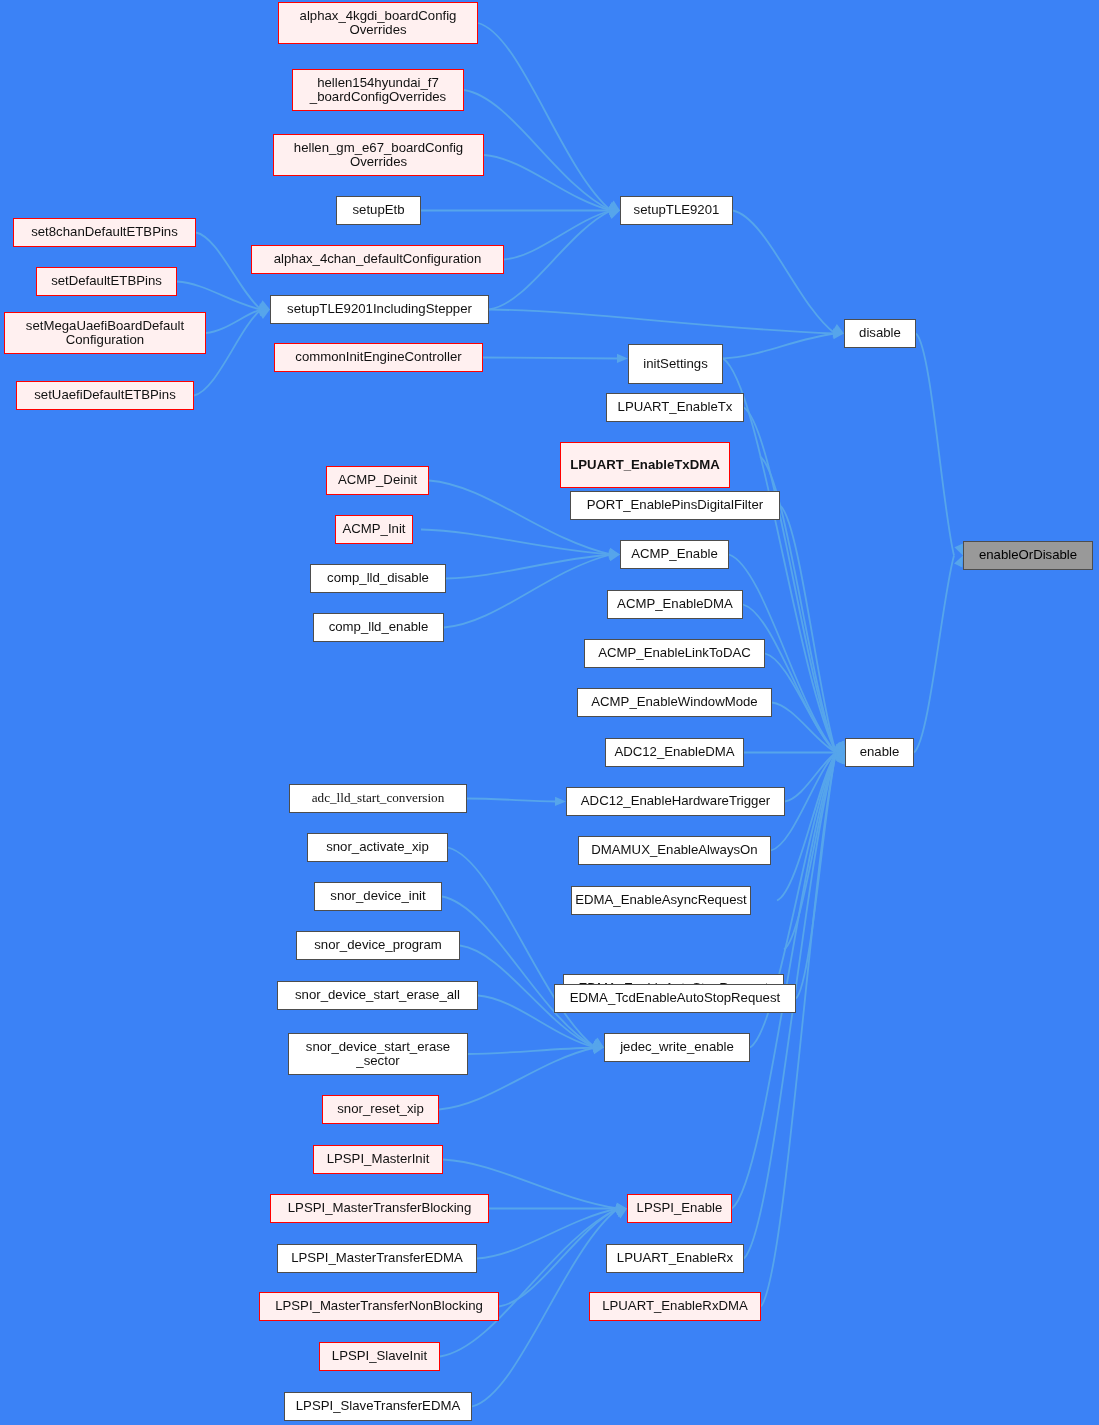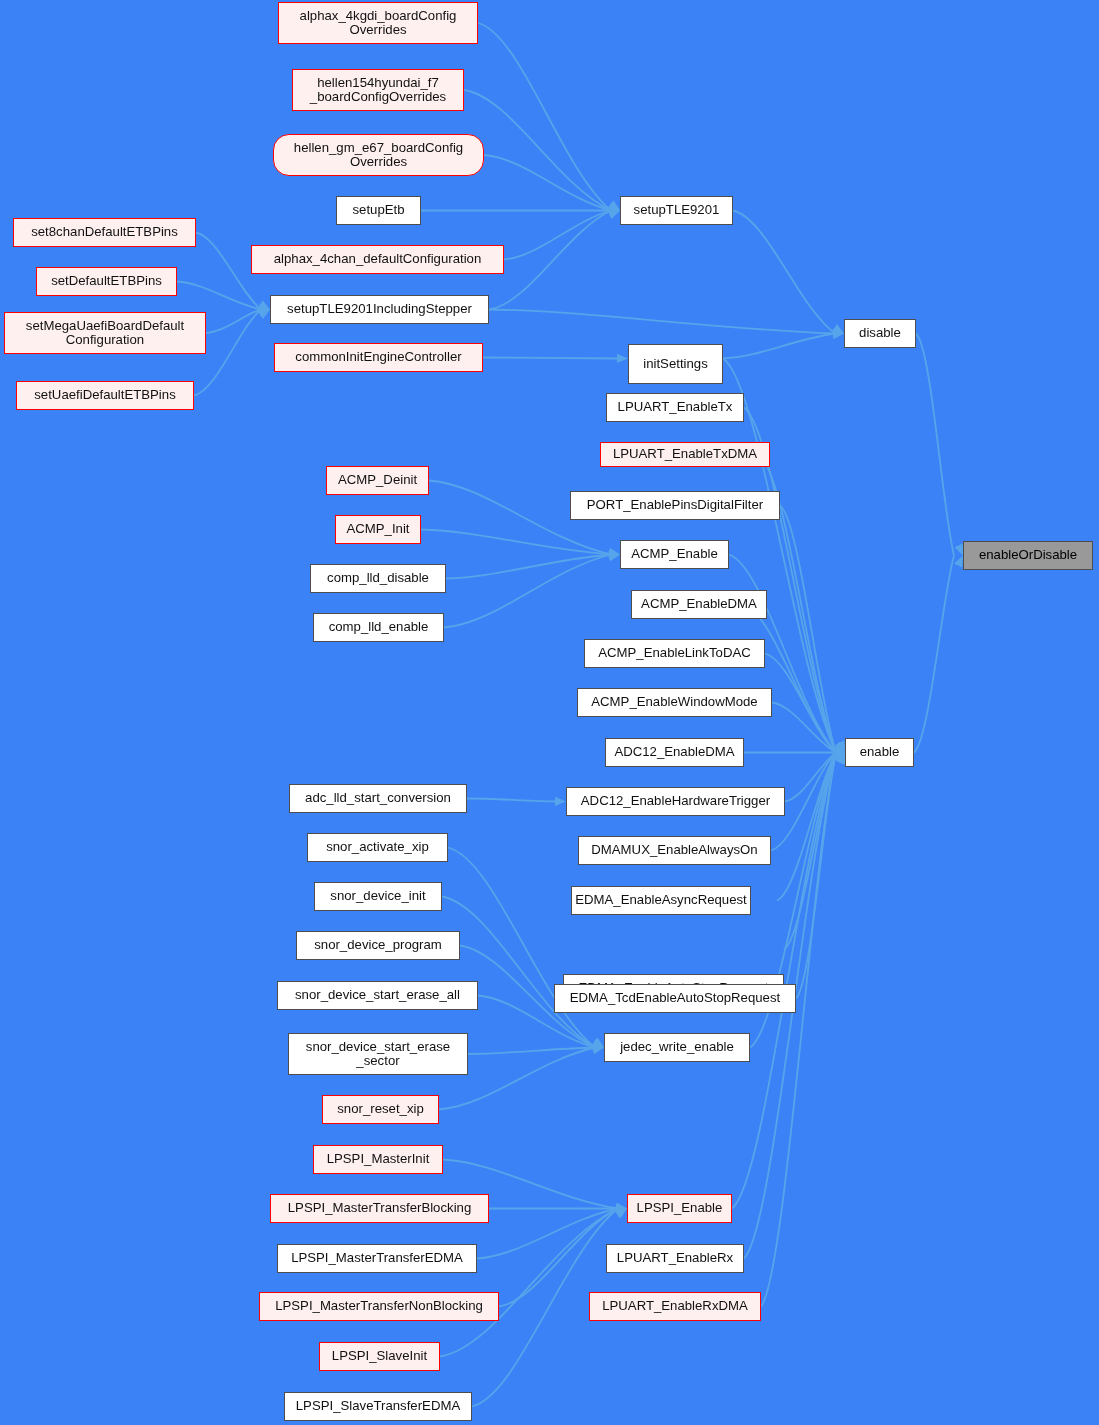--- a/index.html
+++ b/index.html
@@ -122,49 +122,49 @@
       <path class="edge" d="M 440 1356.5 C 496.5675 1347.62, 549.8625 1241.06, 618 1208.5"></path>
       <polygon class="arrowhead" points="627,1208.5 618.6546672691336,1217.0155987229982 615.0769793850793,1208.5397418693055"></polygon>
       <path class="edge" d="M 472 1406.5 C 518.8875 1394.62, 563.0625 1252.06, 618 1208.5"></path>
       <polygon class="arrowhead" points="627,1208.5 620.49924567438,1218.4950084141 615.3192869768089,1210.891849340961"></polygon>
     </svg>
   <div id="node-layer">
       <div class="node red" style="left: 278px; top: 2px; width: 200px; height: 42px;">alphax_4kgdi_boardConfig
 Overrides</div>
       <div class="node red" style="left: 292px; top: 69px; width: 172px; height: 42px;">hellen154hyundai_f7
 _boardConfigOverrides</div>
-      <div class="node red" style="left: 273px; top: 134px; width: 211px; height: 42px; border-radius: 16px;">hellen_gm_e67_boardConfig
+      <div class="node red" style="left: 273px; top: 134px; width: 211px; height: 42px;">hellen_gm_e67_boardConfig
 Overrides</div>
       <div class="node plain" style="left: 336px; top: 196px; width: 85px; height: 29px;">setupEtb</div>
       <div class="node red" style="left: 13px; top: 218px; width: 183px; height: 29px;">set8chanDefaultETBPins</div>
       <div class="node red" style="left: 251px; top: 245px; width: 253px; height: 29px;">alphax_4chan_defaultConfiguration</div>
       <div class="node red" style="left: 36px; top: 267px; width: 141px; height: 29px;">setDefaultETBPins</div>
       <div class="node plain" style="left: 620px; top: 196px; width: 113px; height: 29px;">setupTLE9201</div>
       <div class="node plain" style="left: 270px; top: 295px; width: 219px; height: 29px;">setupTLE9201IncludingStepper</div>
       <div class="node red" style="left: 4px; top: 312px; width: 202px; height: 42px;">setMegaUaefiBoardDefault
 Configuration</div>
       <div class="node plain" style="left: 844px; top: 319px; width: 72px; height: 29px;">disable</div>
       <div class="node red" style="left: 274px; top: 343px; width: 209px; height: 29px;">commonInitEngineController</div>
       <div class="node plain" style="left: 628px; top: 344px; width: 95px; height: 40px;">initSettings</div>
       <div class="node red" style="left: 16px; top: 381px; width: 178px; height: 29px;">setUaefiDefaultETBPins</div>
       <div class="node plain" style="left: 606px; top: 393px; width: 138px; height: 29px;">LPUART_EnableTx</div>
-      <div class="node red" style="left: 600px; top: 442px; width: 170px; height: 25px;">LPUART_EnableTxDMA</div>
+      <div class="node red" style="left: 560px; top: 442px; width: 170px; height: 46px; font-weight: bold;">LPUART_EnableTxDMA</div>
       <div class="node red" style="left: 326px; top: 466px; width: 103px; height: 29px;">ACMP_Deinit</div>
       <div class="node plain" style="left: 570px; top: 491px; width: 210px; height: 29px;">PORT_EnablePinsDigitalFilter</div>
-      <div class="node red" style="left: 335px; top: 515px; width: 86px; height: 29px;">ACMP_Init</div>
+      <div class="node red" style="left: 335px; top: 515px; width: 78px; height: 29px;">ACMP_Init</div>
       <div class="node grey" style="left: 963px; top: 541px; width: 130px; height: 29px;">enableOrDisable</div>
       <div class="node plain" style="left: 620px; top: 540px; width: 109px; height: 29px;">ACMP_Enable</div>
       <div class="node plain" style="left: 310px; top: 564px; width: 136px; height: 29px;">comp_lld_disable</div>
-      <div class="node plain" style="left: 607px; top: 590px; width: 136px; height: 29px; margin-left: 24px;">ACMP_EnableDMA</div>
+      <div class="node plain" style="left: 607px; top: 590px; width: 136px; height: 29px;">ACMP_EnableDMA</div>
       <div class="node plain" style="left: 313px; top: 613px; width: 131px; height: 29px;">comp_lld_enable</div>
       <div class="node plain" style="left: 584px; top: 639px; width: 181px; height: 29px;">ACMP_EnableLinkToDAC</div>
       <div class="node plain" style="left: 577px; top: 688px; width: 195px; height: 29px;">ACMP_EnableWindowMode</div>
       <div class="node plain" style="left: 605px; top: 738px; width: 139px; height: 29px;">ADC12_EnableDMA</div>
       <div class="node plain" style="left: 845px; top: 738px; width: 69px; height: 29px;">enable</div>
-      <div class="node plain" style="left: 289px; top: 784px; width: 178px; height: 29px;">adc_lld_start_conversion</div>
+      <div class="node plain" style="left: 289px; top: 784px; width: 178px; height: 29px; font-family: Liberation Serif, serif;">adc_lld_start_conversion</div>
       <div class="node plain" style="left: 566px; top: 787px; width: 219px; height: 29px;">ADC12_EnableHardwareTrigger</div>
       <div class="node plain" style="left: 307px; top: 833px; width: 141px; height: 29px;">snor_activate_xip</div>
       <div class="node plain" style="left: 578px; top: 836px; width: 193px; height: 29px;">DMAMUX_EnableAlwaysOn</div>
       <div class="node plain" style="left: 314px; top: 882px; width: 128px; height: 29px;">snor_device_init</div>
       <div class="node plain" style="left: 571px; top: 886px; width: 180px; height: 29px;">EDMA_EnableAsyncRequest</div>
       <div class="node plain" style="left: 296px; top: 931px; width: 164px; height: 29px;">snor_device_program</div>
       <div class="node plain" style="left: 563px; top: 935px; width: 221px; height: 29px; margin-top: 39px;">EDMA_EnableAutoStopRequest</div>
       <div class="node plain" style="left: 277px; top: 981px; width: 201px; height: 29px;">snor_device_start_erase_all</div>
       <div class="node plain" style="left: 554px; top: 984px; width: 242px; height: 29px;">EDMA_TcdEnableAutoStopRequest</div>
       <div class="node plain" style="left: 288px; top: 1033px; width: 180px; height: 42px;">snor_device_start_erase

